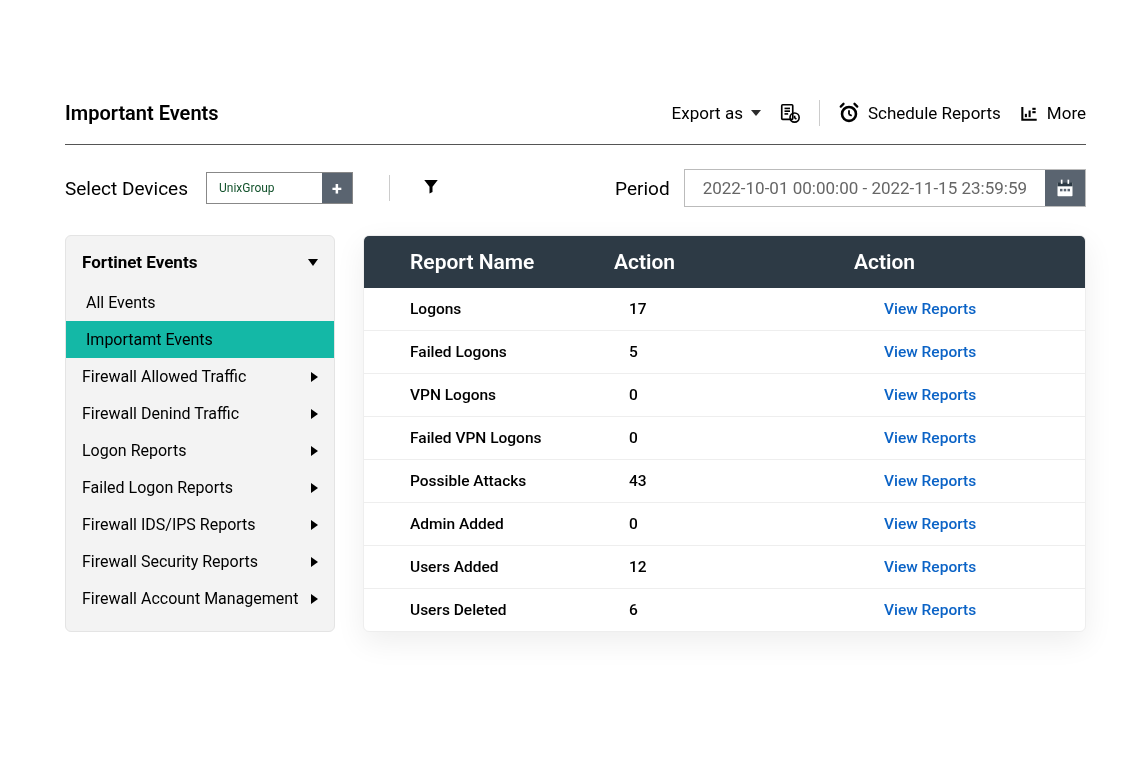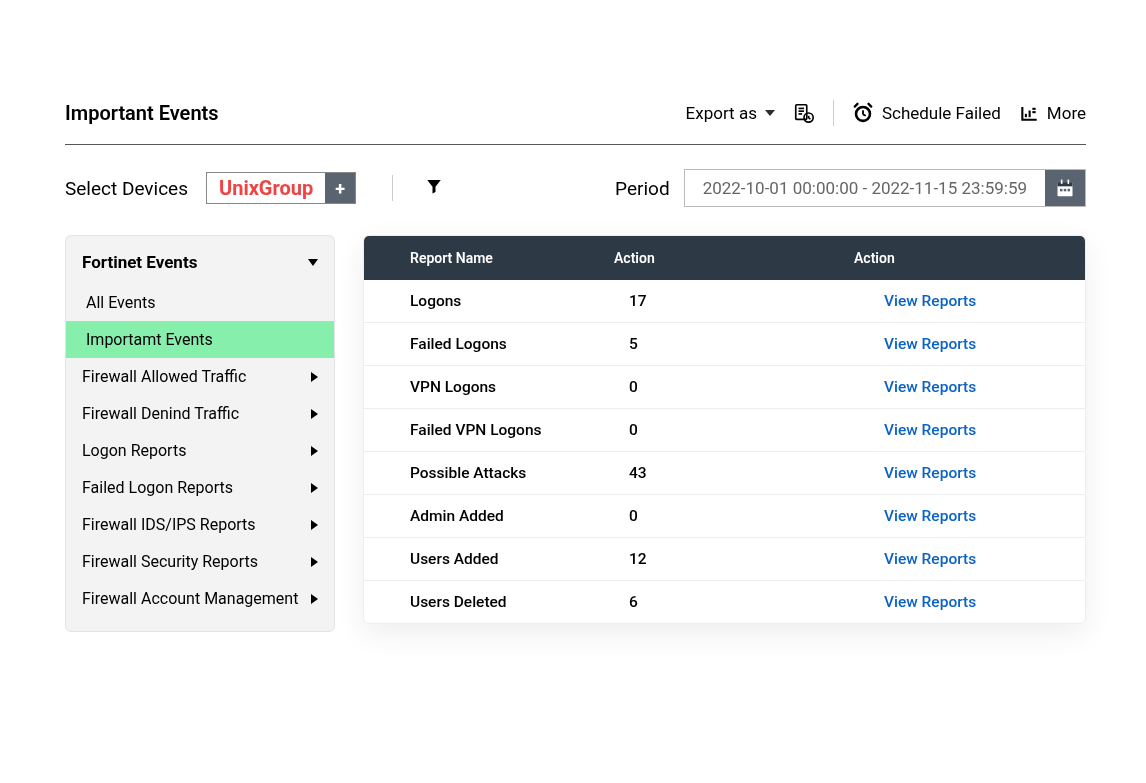--- a/index.html
+++ b/index.html
@@ -74,24 +74,23 @@
   .device-select {
     display: flex;
     align-items: stretch;
     border: 1px solid #888;
     height: 32px;
   }
   .device-select-text {
     padding: 0 12px;
     display: flex;
     align-items: center;
-    font-size: 20px;
-    color: #ef4444;
+    font-size: 12px;
+    color: #14532d;
     min-width: 115px;
-    font-weight: bold;
   }
   .device-select-add {
     width: 30px;
     background: #5a6470;
     color: #fff;
     display: flex;
     align-items: center;
     justify-content: center;
     font-size: 18px;
     font-weight: 700;
@@ -173,39 +172,39 @@
   }
   .sidebar-item {
     display: flex;
     align-items: center;
     justify-content: space-between;
     padding: 9px 16px;
     font-size: 16px;
     cursor: pointer;
   }
   .sidebar-item.active {
-    background: #86efac;
+    background: #14b8a6;
   }
   .sidebar-item.indent { padding-left: 20px; }
 
   
   .panel {
     flex: 1;
     border-radius: 6px;
     overflow: hidden;
     box-shadow: 0 10px 30px rgba(0,0,0,0.07);
     background: #fff;
     border: 1px solid #eee;
   }
   .thead {
     background: #2d3a45;
     color: #fff;
     display: flex;
     padding: 14px 0;
-    font-size: 14px;
+    font-size: 21px;
     font-weight: 600;
   }
   .col-name { flex: 0 0 250px; padding-left: 46px; }
   .col-count { flex: 0 0 240px; }
   .col-action { flex: 1; text-align: left; padding-left: 0; }
 
   .tbody { }
   .trow {
     display: flex;
     align-items: center;
@@ -250,21 +249,21 @@
       <div class="ha-item">
         <svg class="icon-svg" width="22" height="22" viewBox="0 0 24 24" fill="#000">
           <circle cx="12" cy="13" r="8" fill="none" stroke="#000" stroke-width="2"></circle>
           <circle cx="12" cy="13" r="8" fill="#000"></circle>
           <circle cx="12" cy="13" r="6.2" fill="#fff"></circle>
           <line x1="12" y1="9" x2="12" y2="13.5" stroke="#000" stroke-width="2"></line>
           <line x1="12" y1="13.5" x2="15" y2="15" stroke="#000" stroke-width="2"></line>
           <line x1="3" y1="5" x2="6" y2="2" stroke="#000" stroke-width="2.5" stroke-linecap="round"></line>
           <line x1="21" y1="5" x2="18" y2="2" stroke="#000" stroke-width="2.5" stroke-linecap="round"></line>
         </svg>
-        <span>Schedule Failed</span>
+        <span>Schedule Reports</span>
       </div>
       <div class="ha-item">
         <svg class="icon-svg" width="20" height="20" viewBox="0 0 24 24" fill="none" stroke="#000" stroke-width="2.5">
           <polyline points="4,6 4,20 20,20" stroke-linecap="square"></polyline>
           <rect x="7" y="13" width="2.5" height="4" fill="#000" stroke="none"></rect>
           <rect x="11.5" y="9" width="2.5" height="8" fill="#000" stroke="none"></rect>
           <line x1="16" y1="7" x2="20" y2="7"></line>
           <line x1="16" y1="11" x2="20" y2="11"></line>
         </svg>
         <span>More</span>

